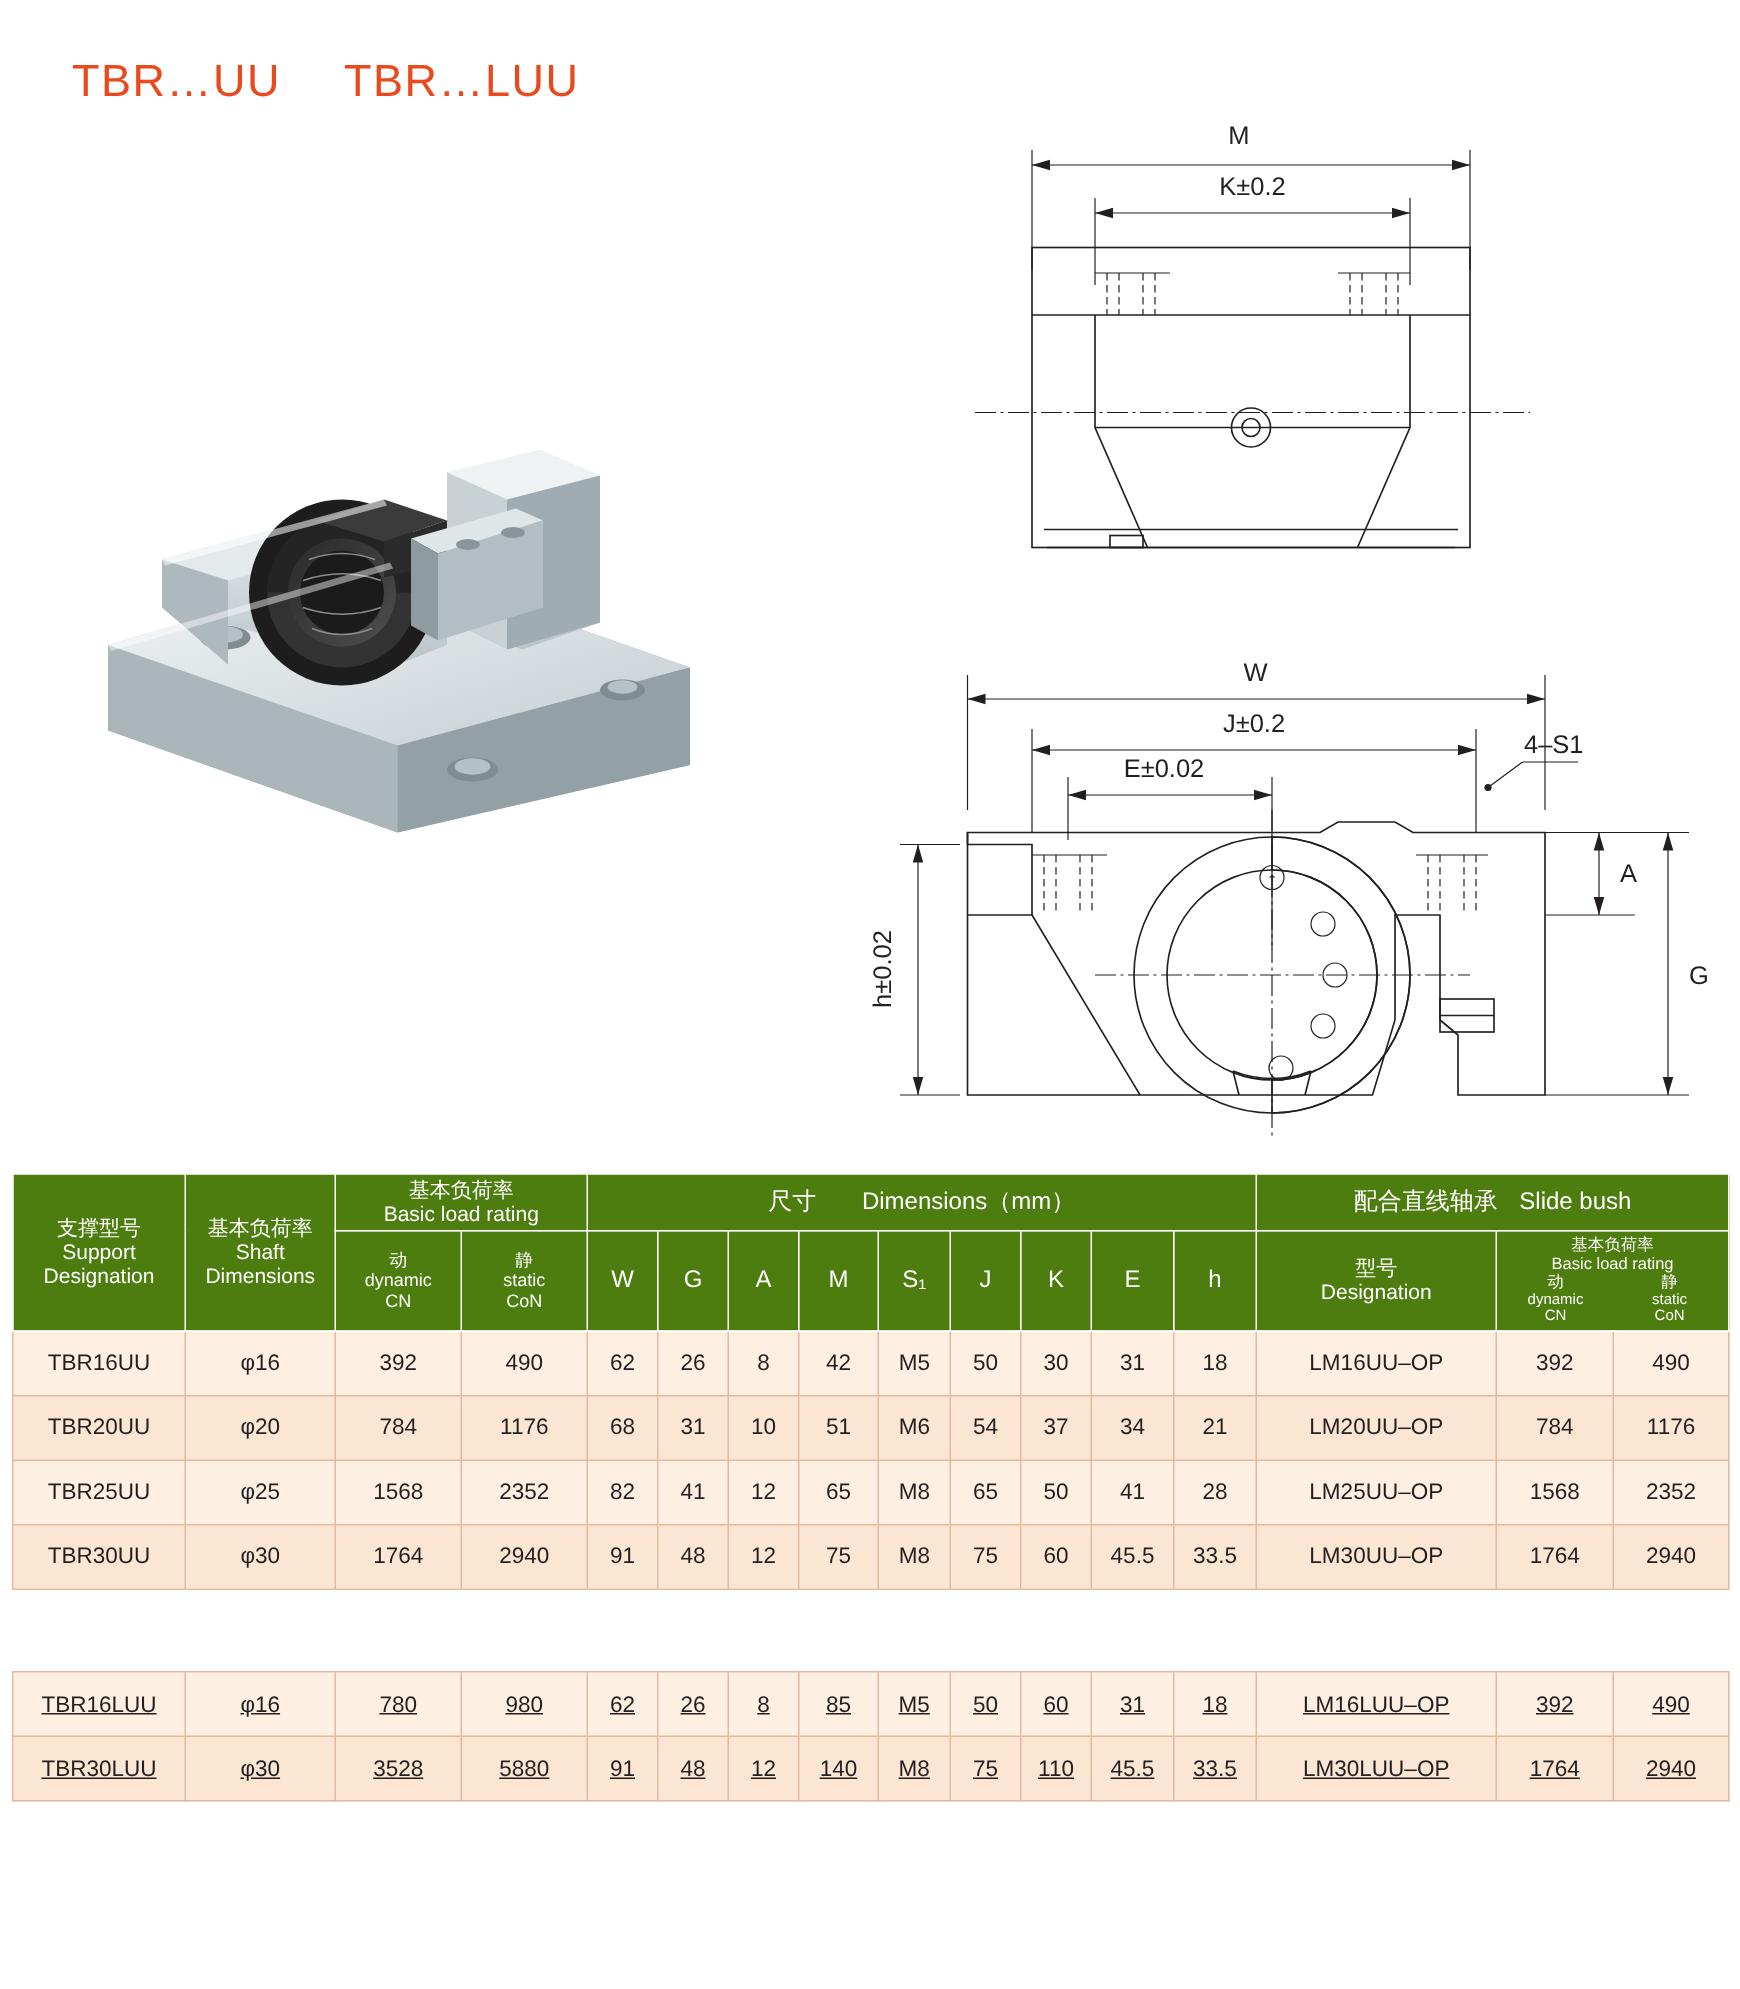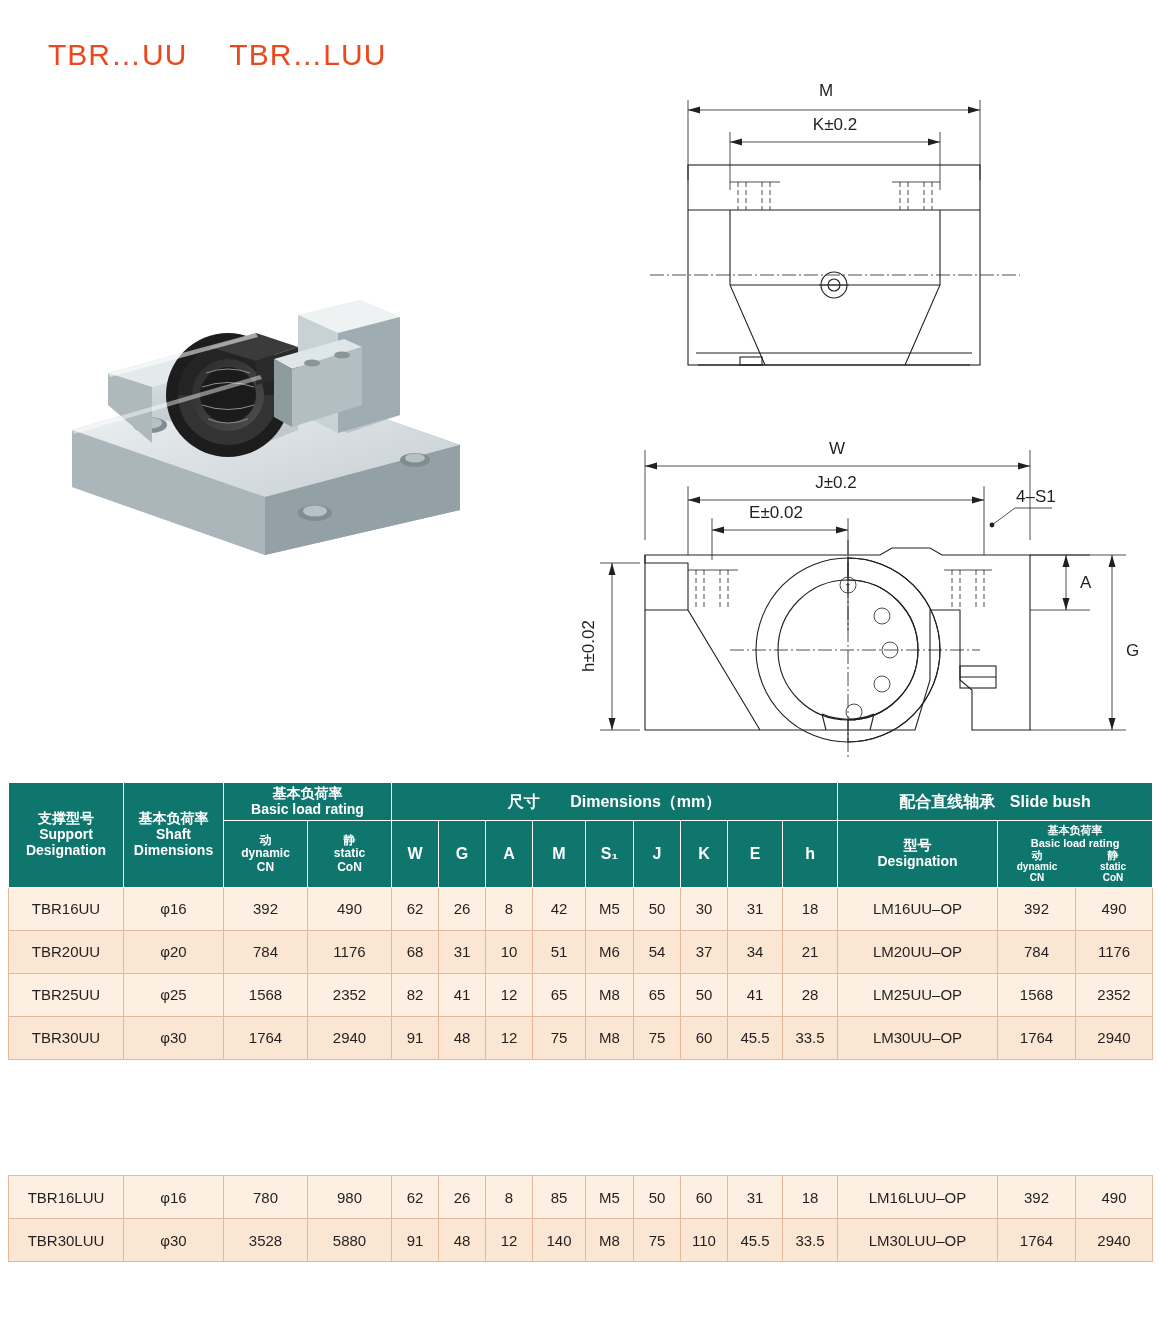--- a/index.html
+++ b/index.html
@@ -30,42 +30,42 @@
     width:410px; height:330px;
   }
 
   
   .draw-top { position:absolute; left:580px; top:70px; width:560px; height:330px; }
   .draw-bot { position:absolute; left:560px; top:430px; width:590px; height:340px; }
 
   
   .table-wrap { position:absolute; left:8px; width:1144px; }
   #table1-wrap { top:782px; }
-  #table2-wrap { top:1175px; }
+  #table2-wrap { top:1114px;text-decoration:underline; }
 
   table.spec {
     border-collapse:collapse;
     width:1144px;
     table-layout:fixed;
   }
   table.spec th, table.spec td {
     border:1px solid #e8b69a;
     text-align:center;
     vertical-align:middle;
     font-size:15px;
     color:#231f20;
   }
   table.spec thead th {
-    background:#0f766e;
+    background:#4d7c0f;
     color:#ffffff;
     border:1px solid #ffffff;
     font-size:14px;
     line-height:1.12;
     padding:3px 1px;
-    font-weight:bold;
+    font-weight:normal;
   }
   table.spec thead th .cn { font-size:14px; display:block; }
   table.spec thead th .en { font-size:14px; display:block; }
   table.spec thead th.small .cn { font-size:12px; }
   table.spec thead th.small .en { font-size:12px; }
   table.spec thead th.tiny .cn { font-size:11px; }
   table.spec thead th.tiny .en { font-size:11px; }
   table.spec thead th.big { font-size:16px; }
 
   table.spec tbody td {

